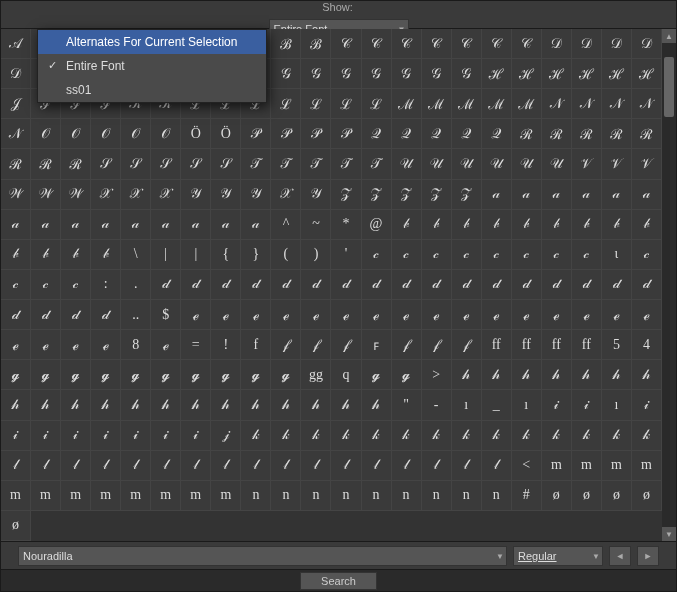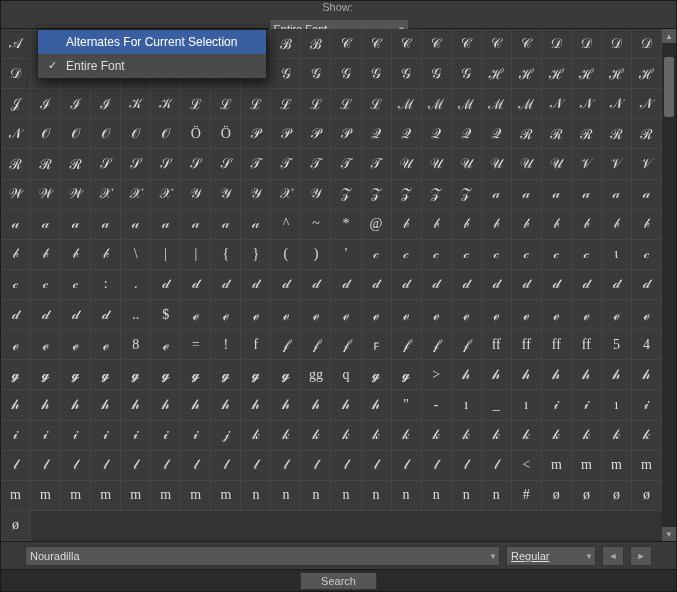--- a/index.html
+++ b/index.html
@@ -189,21 +189,21 @@
       cursor: pointer;
       flex-shrink: 0;
     }
 
     
     .bottom-bar {
       display: flex;
       align-items: center;
       background: #3a3a3a;
       height: 28px;
-      padding: 0 24px;
+      padding: 0 17px;
       border-top: 1px solid #1a1a1a;
       gap: 6px;
     }
     .font-select-wrap {
       position: relative;
       flex: 1;
     }
     .font-select {
       width: 100%;
       background: #555;
@@ -288,20 +288,23 @@
     <span class="unicode-label">U+0102</span>
     <div style="flex:1"></div>
     <span class="menu-icon">≡</span>
 
     <div class="dropdown-menu">
       <div class="dropdown-menu-item selected-item">
         <span>Alternates For Current Selection</span>
       </div>
       <div class="dropdown-menu-item active">
         <span>Entire Font</span>
+      </div>
+      <div class="dropdown-menu-item">
+        <span>ss01</span>
       </div>
     </div>
   </div>
 
   <div class="glyphs-area">
     <div class="glyphs-grid" id="glyphs-grid">
 
     <div class="glyph-cell">𝒜</div>
         <div class="glyph-cell">𝒜</div>
         <div class="glyph-cell">𝒜</div>

